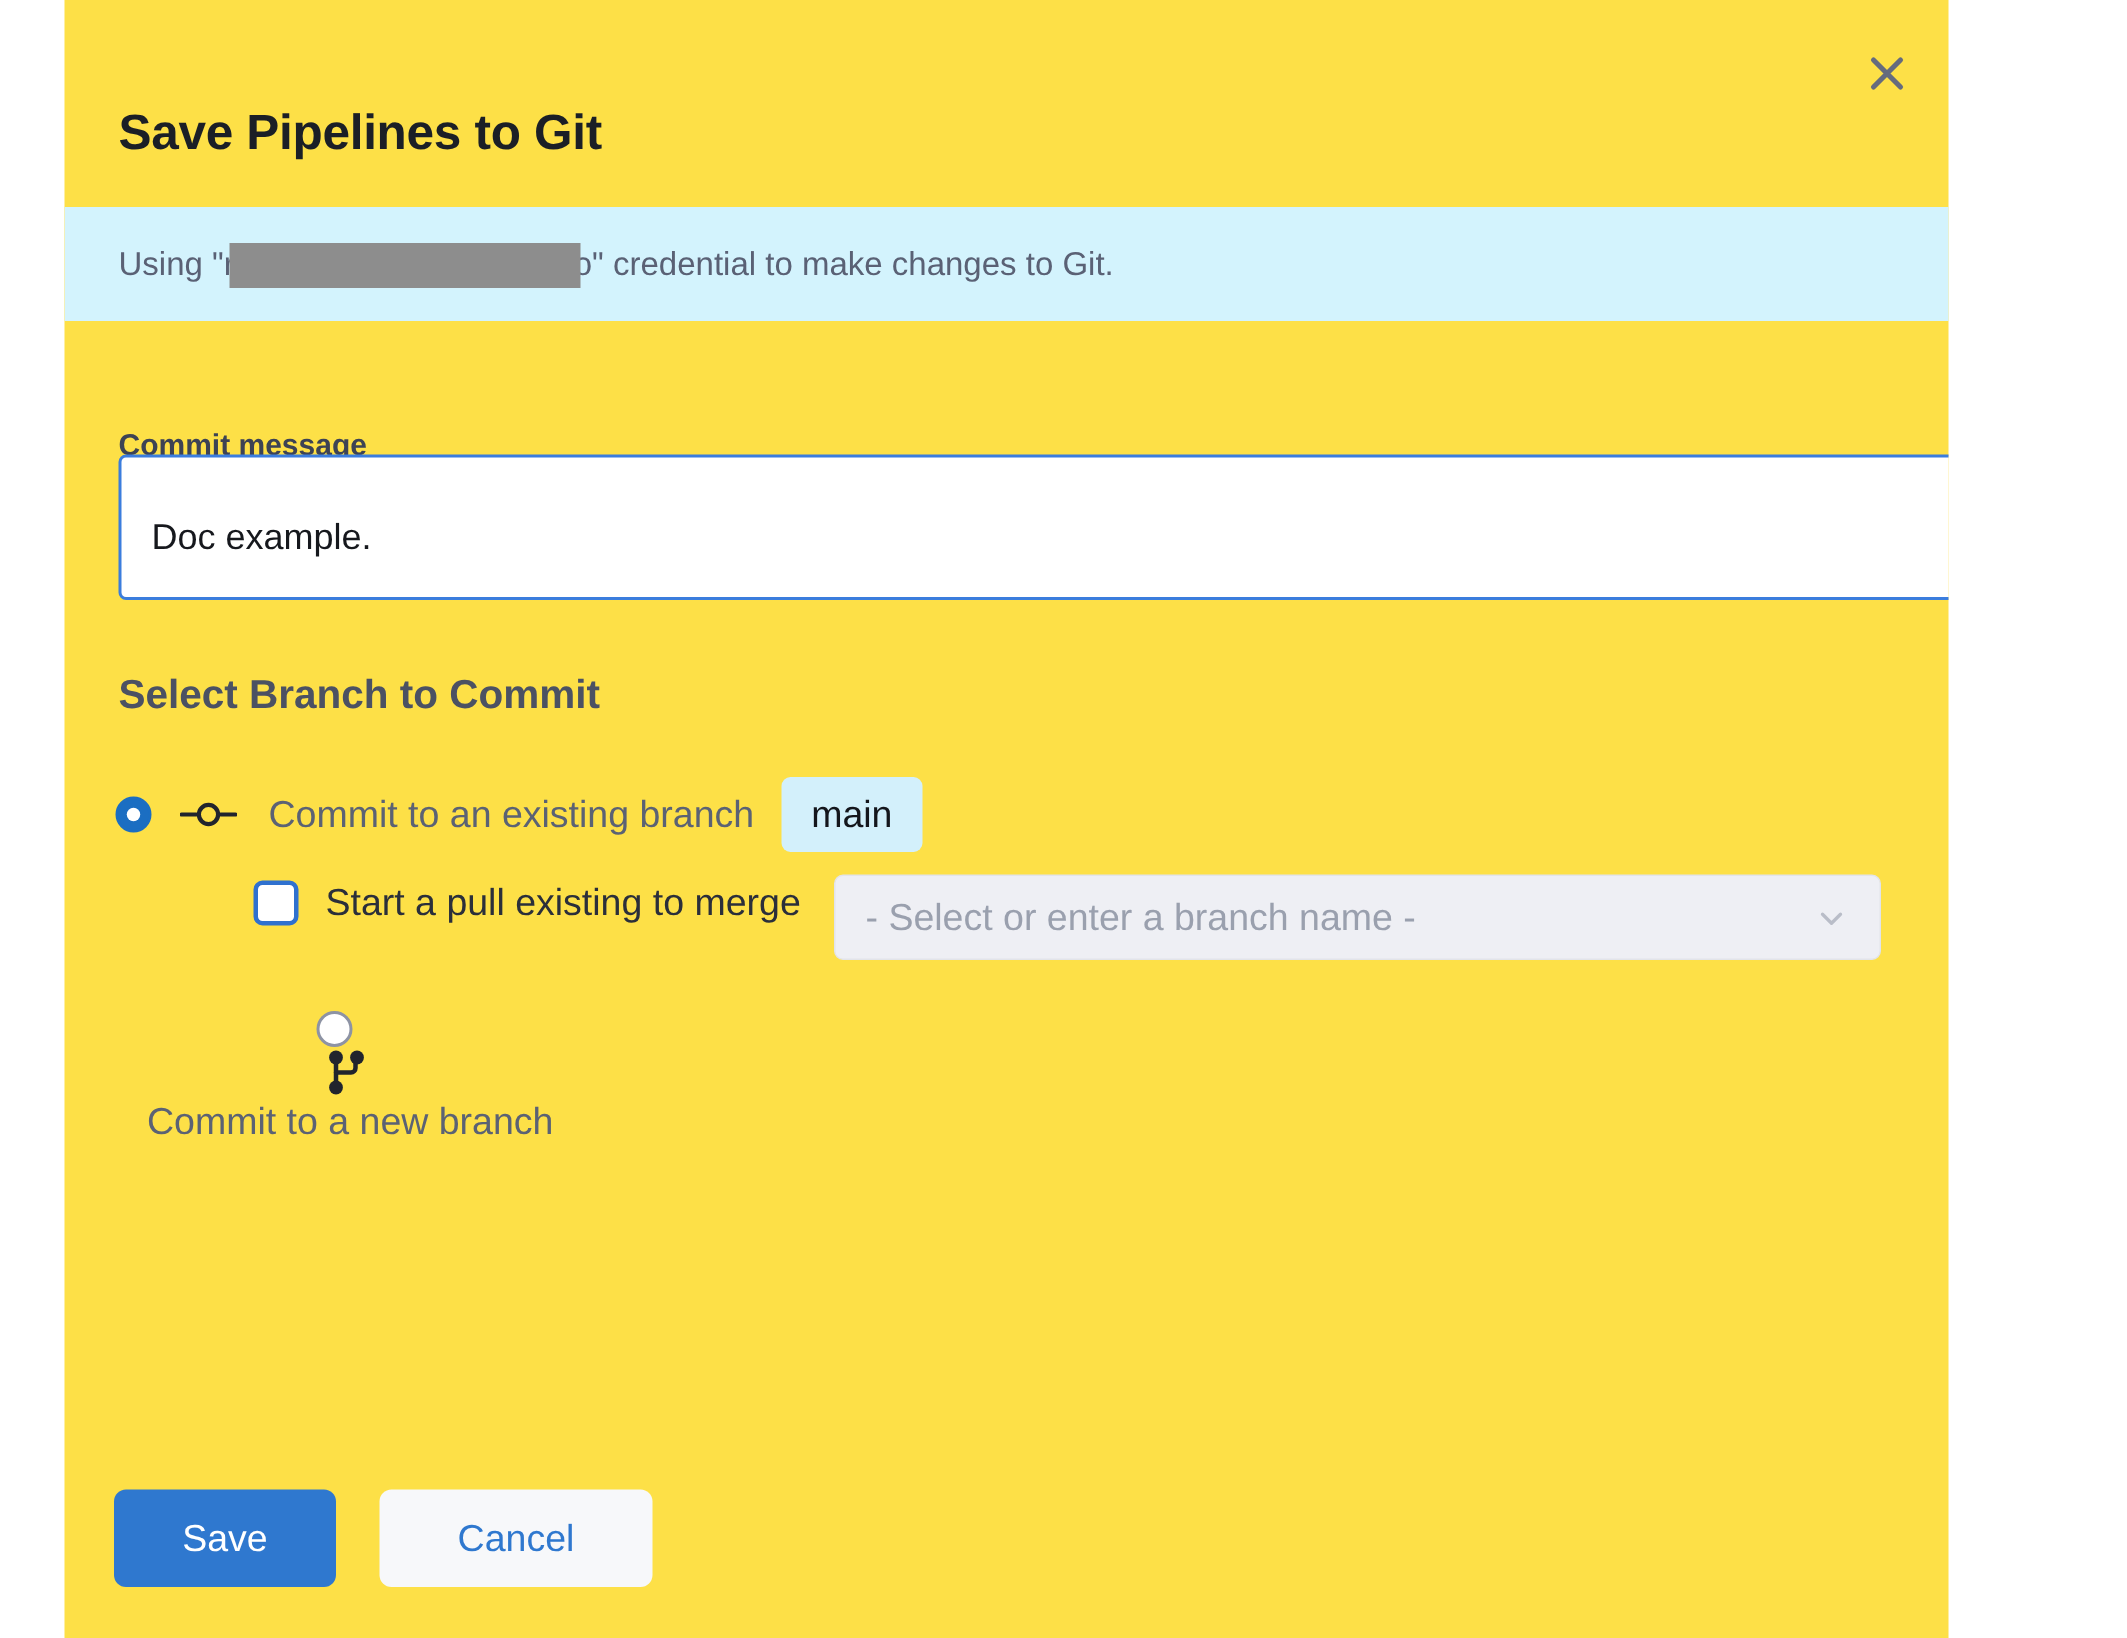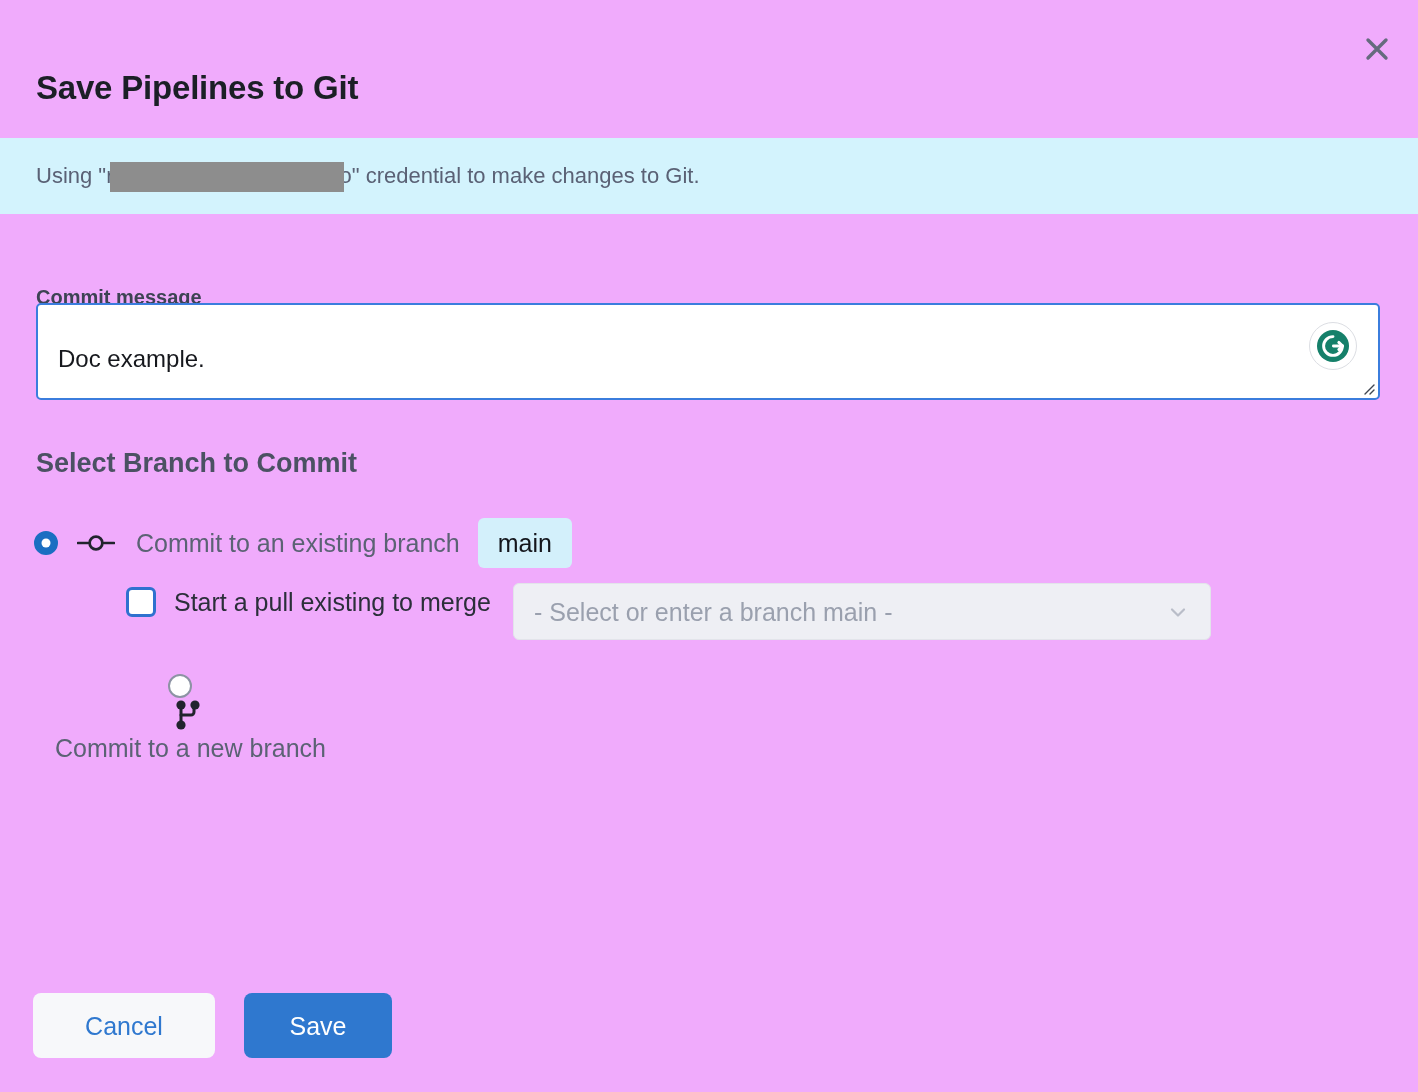--- a/index.html
+++ b/index.html
@@ -6,25 +6,26 @@
     margin: 0;
     padding: 0;
     background: #ffffff;
   }
   body {
     font-family: "Liberation Sans", sans-serif;
     -webkit-font-smoothing: antialiased;
   }
   #dialog {
     position: relative;
-    width: 1418px;
+    width: 1256px;
     height: 1092px;
-    background: #f0abfc;
+    background: #fde047;
     overflow: hidden;
     box-sizing: border-box;
+    margin-left: 43px;
   }
 
   
   .close-btn {
     position: absolute;
     top: 26px;
     right: 18px;
     width: 46px;
     height: 46px;
     display: flex;
@@ -360,21 +361,21 @@
     <span class="option-label">Commit to an existing branch</span>
     <span class="branch-badge">main</span>
   </div>
 
   <div class="pr-row">
     <span class="checkbox"></span>
     <span class="pr-label">Start a pull existing to merge</span>
   </div>
 
   <div class="branch-select">
-    <span class="branch-select-placeholder">- Select or enter a branch main -</span>
+    <span class="branch-select-placeholder">- Select or enter a branch name -</span>
     <span class="chevron">
       <svg width="24" height="24" viewBox="0 0 24 24" aria-hidden="true">
         <path d="M6 9.5 L12 15.5 L18 9.5" fill="none" stroke="#b9bdc8" stroke-width="2.2" stroke-linecap="round" stroke-linejoin="round"></path>
       </svg>
     </span>
   </div>
 
   <div class="option-row option-new">
     <span class="radio unchecked"></span>
     <span class="branch-icon">
@@ -383,17 +384,17 @@
         <path d="M7 17 H17 a3 3 0 0 0 3-3 V10" fill="none" stroke="#21242d" stroke-width="3" stroke-linecap="round" stroke-linejoin="round"></path>
         <circle cx="7" cy="7" r="4.6" fill="#21242d"></circle>
         <circle cx="7" cy="27" r="4.6" fill="#21242d"></circle>
         <circle cx="21" cy="7" r="4.6" fill="#21242d"></circle>
       </svg>
     </span>
     <span class="option-label">Commit to a new branch</span>
   </div>
 
   <div class="footer">
+    <button class="btn btn-save">Save</button>
     <button class="btn btn-cancel">Cancel</button>
-    <button class="btn btn-save">Save</button>
   </div>
 
 </div>
 
 </body></html>

